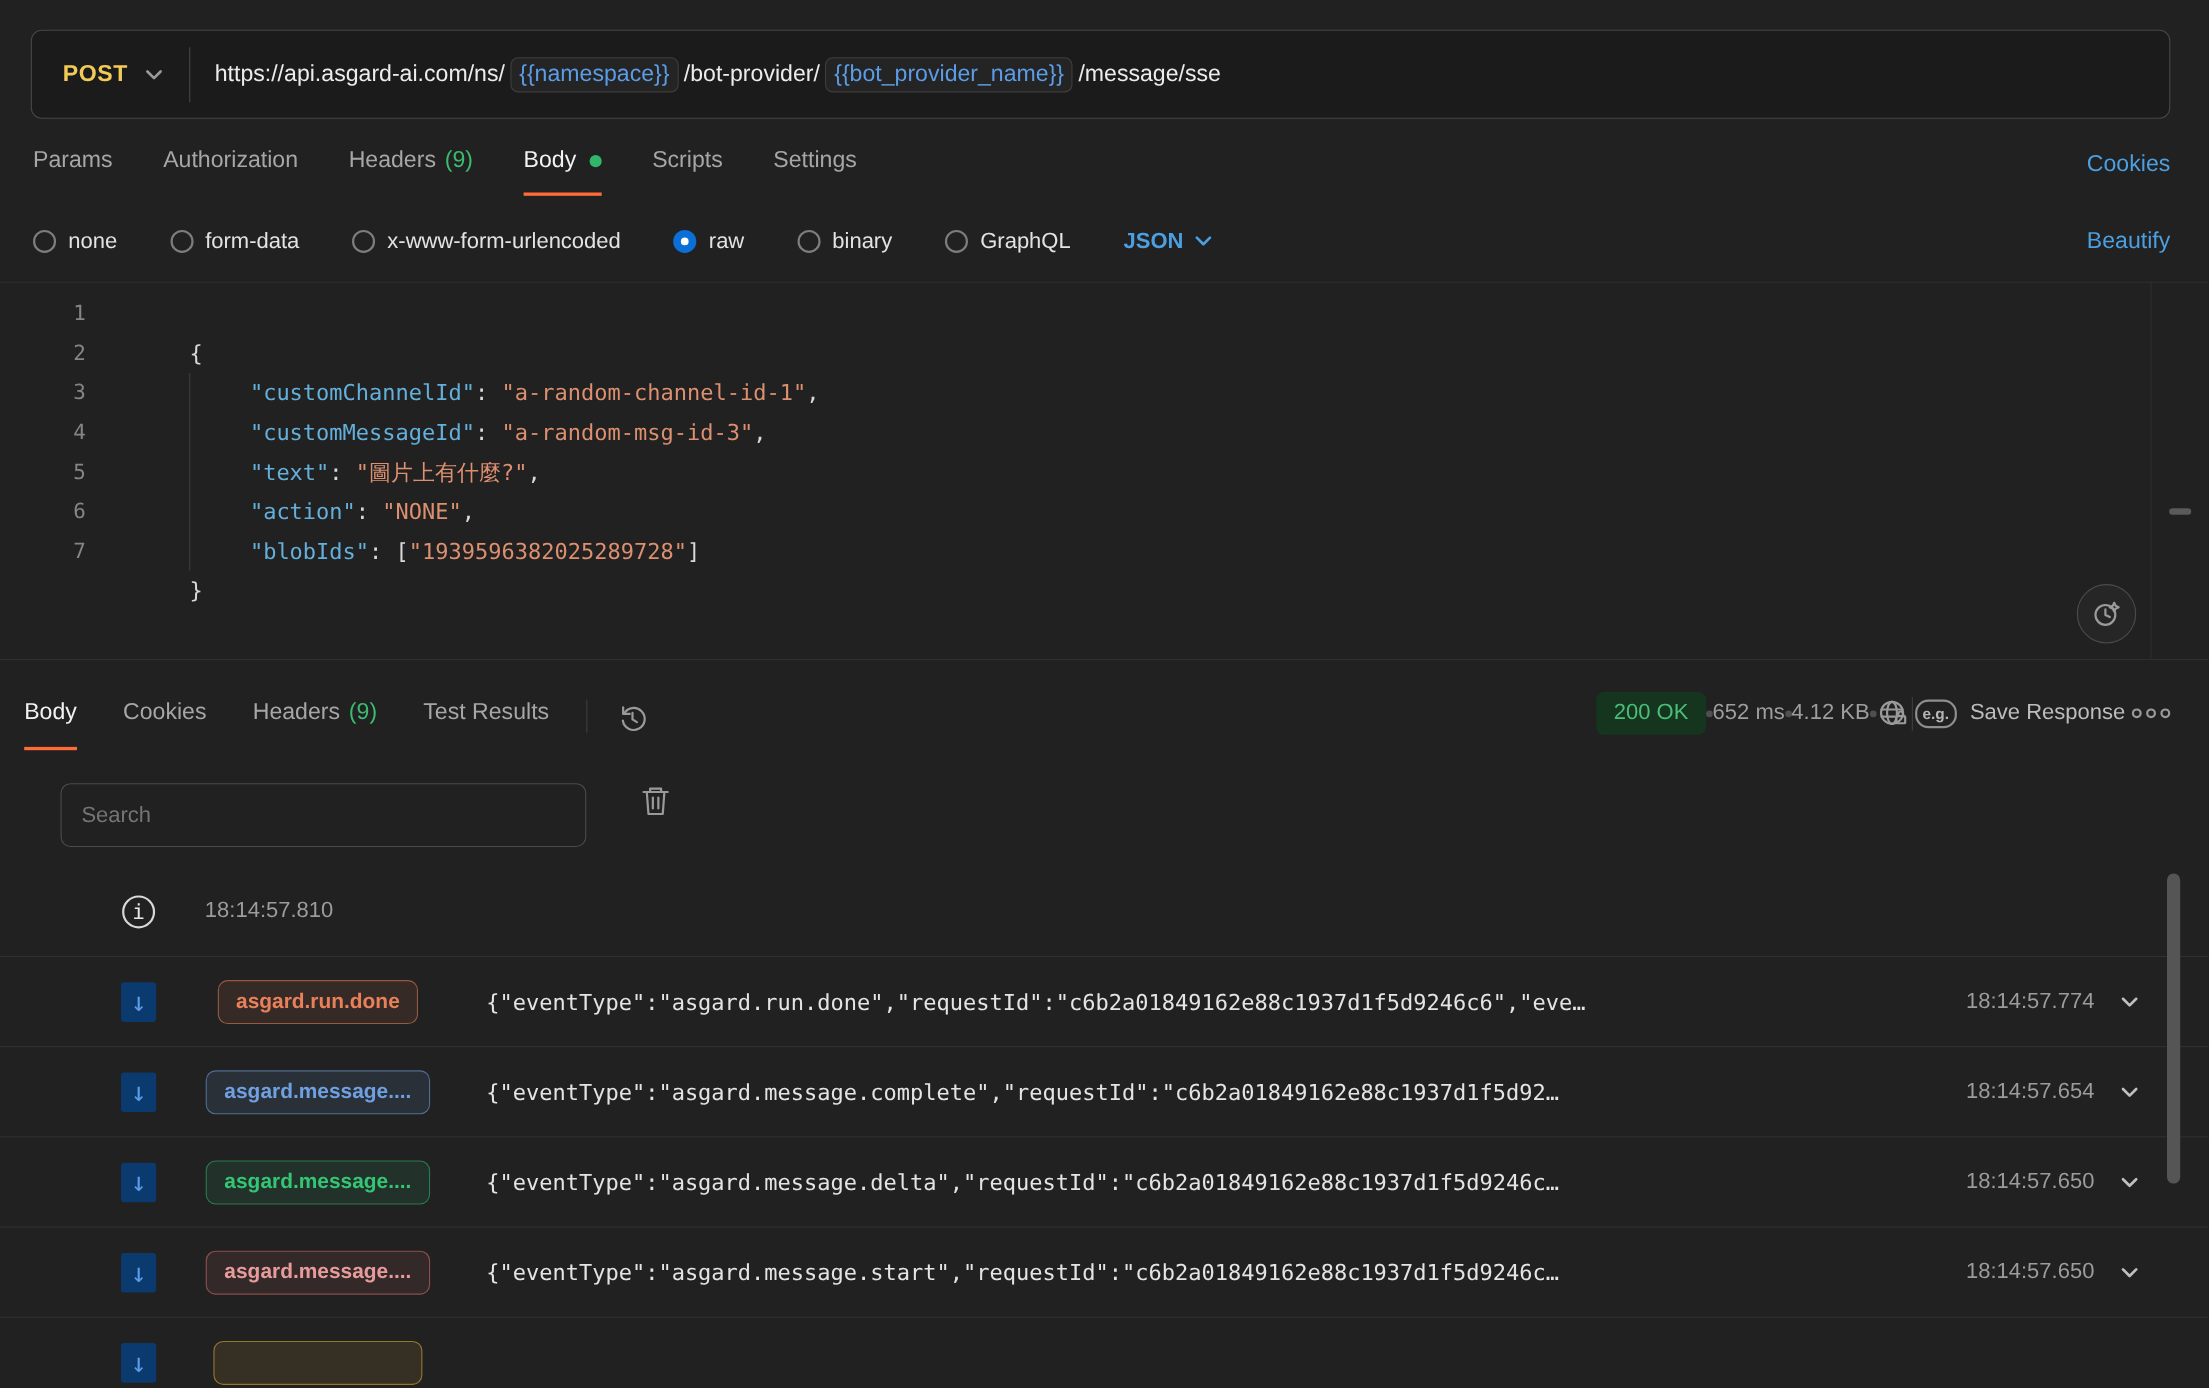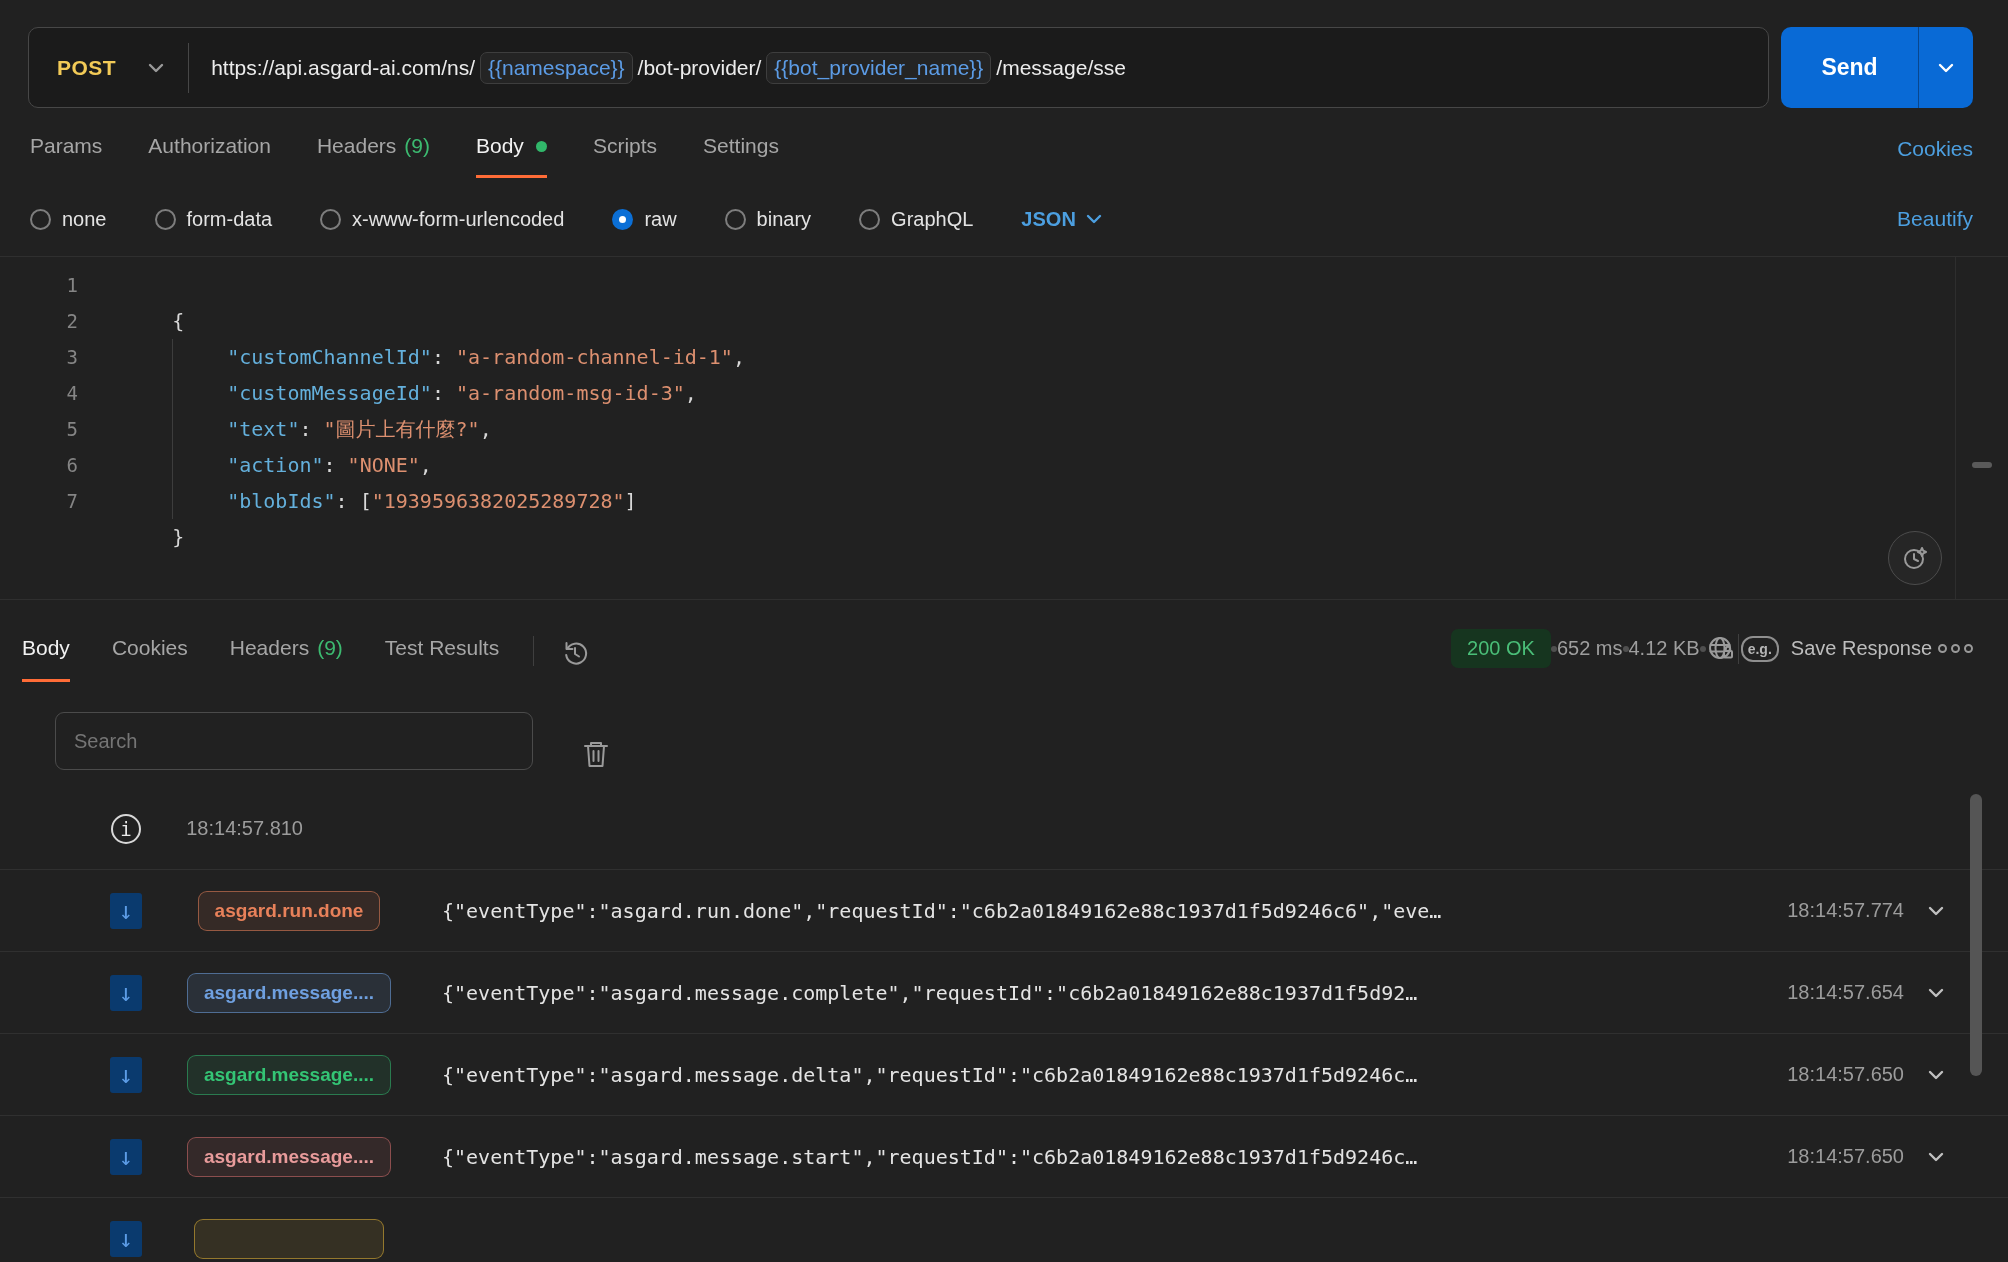--- a/index.html
+++ b/index.html
@@ -10,21 +10,21 @@
     position:relative;
   }
 
   
   .request-bar { display:flex; gap:12px; padding:27px 35px 0 28px; align-items:stretch; }
   .url-box {
     flex:1; height:81px; background:#1b1b1b;
     border:1px solid #474747; border-radius:10px;
     display:flex; align-items:center; overflow:hidden;
   }
-  .method-sel { display:flex; align-items:center; gap:32px; padding:0 24px 0 28px; cursor:pointer; height:100%; }
+  .method-sel { display:flex; align-items:center; gap:16px; padding:0 24px 0 28px; cursor:pointer; height:100%; }
   .method-label { color:#f2ca57; font-weight:700; font-size:21px; letter-spacing:.5px; }
   .chev { width:16px; height:10px; }
   .chev polyline { fill:none; stroke:#9a9a9a; stroke-width:2.4; stroke-linecap:round; stroke-linejoin:round; }
   .vdiv { width:1px; height:50px; background:#474747; }
   .url-field { display:flex; align-items:center; gap:5px; padding-left:22px; font-size:21px; color:#ececec; white-space:nowrap; }
   .url-var {
     color:#5c9ce6; background:rgba(255,255,255,0.045);
     border:1px solid #3e3e3e; border-radius:7px; padding:3px 7px;
   }
   .send-split { width:192px; height:81px; border-radius:10px; overflow:hidden; display:flex; }
@@ -86,21 +86,21 @@
   .status-badge { background:#16351f; color:#4abe78; font-size:20px; padding:8px 16px; border-radius:7px; }
   .meta { color:#9e9e9e; font-size:20px; }
   .sep-dot { width:6px; height:6px; border-radius:50%; background:#4f4f4f; }
   .eg-box { border:2px solid #8f8f8f; border-radius:12px; color:#b5b5b5; font-size:14px; font-weight:700; padding:3px 5px; }
   .save-label { color:#bdbdbd; font-size:20px; }
   .more-dots { display:flex; gap:4px; margin-left:6px; }
   .more-dots i { width:9px; height:9px; border:2px solid #9a9a9a; border-radius:50%; display:block; }
   .save-btn, .more-btn { background:none; border:none; cursor:pointer; display:flex; align-items:center; gap:12px; font-family:inherit; }
 
   
-  .search-row { display:flex; align-items:flex-end; padding-left:55px; margin-top:30px; }
+  .search-row { display:flex; align-items:flex-start; padding-left:55px; margin-top:30px; }
   .search-input {
     width:478px; height:58px; background:transparent; border:1px solid #4b4b4b; border-radius:9px;
     color:#dddddd; font-size:20px; padding:0 18px; outline:none; font-family:inherit;
   }
   .search-input::placeholder { color:#757575; }
   .trash-btn { background:none; border:none; cursor:pointer; margin-left:48px; }
 
   
   .events { margin-top:18px; position:relative; }
   .event-row { height:82px; display:flex; align-items:center; padding:0 64px 0 109px; border-bottom:1px solid #303030; cursor:pointer; }
@@ -148,28 +148,20 @@
         </svg>
     </div>
     <div class="vdiv"></div>
     <div class="url-field">
       <span>https://api.asgard-ai.com/ns/</span>
       <span class="url-var">{{namespace}}</span>
       <span>/bot-provider/</span>
       <span class="url-var">{{bot_provider_name}}</span>
       <span>/message/sse</span>
     </div>
-  </div>
-  <div class="send-split">
-    <button class="send-btn">Send</button>
-    <button class="send-caret">
-      <svg class="chev" viewBox="0 0 16 10">
-          <polyline points="2,2 8,8 14,2"></polyline>
-        </svg>
-    </button>
   </div>
 </div>
 
 <div class="req-tabs">
   <div class="tab">
       <span>Params</span>
     </div>
   <div class="tab">
       <span>Authorization</span>
     </div>

